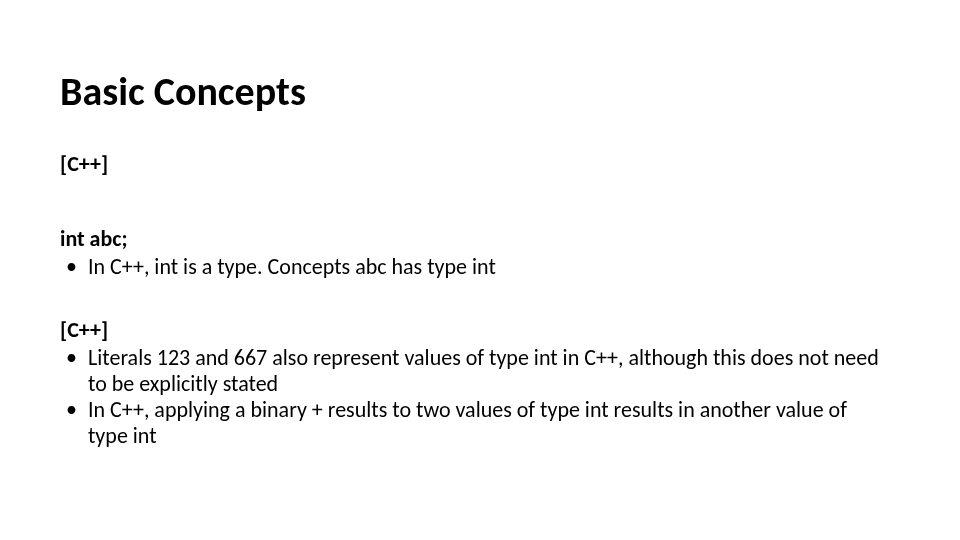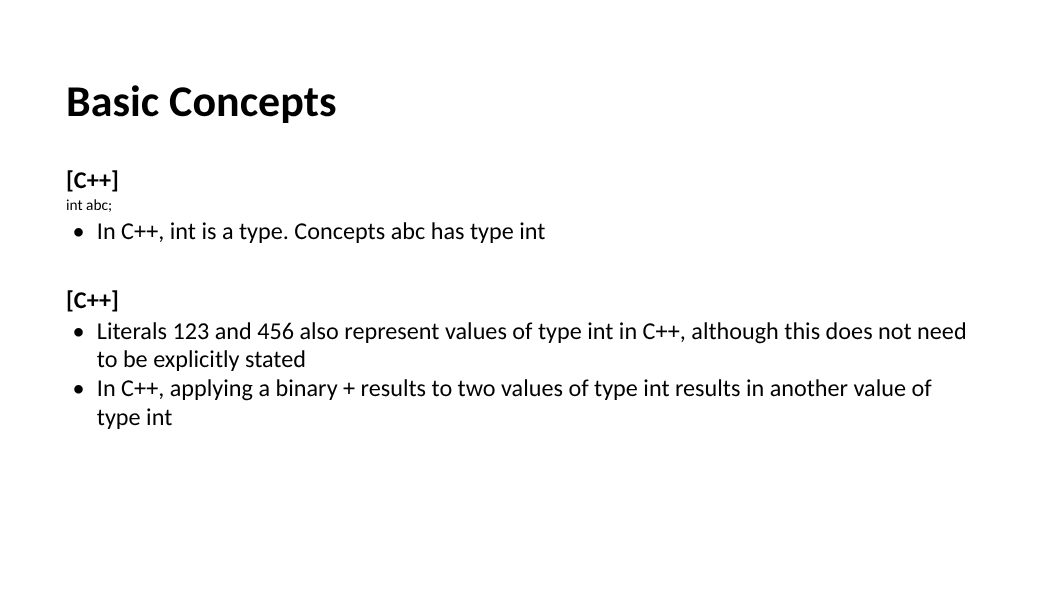--- a/index.html
+++ b/index.html
@@ -26,23 +26,24 @@
   }
   .section {
     margin-bottom: 36px;
   }
   .lang-tag {
     font-size: 22px;
     font-weight: 700;
     line-height: 1.25;
   }
   .code-line {
-    font-size: 14px;
-    font-weight: 400;
+    font-size: 22px;
+    font-weight: 700;
     line-height: 1.25;
+    margin-top: 47px;
   }
   ul.bullets {
     margin: 2px 0 0 0;
     padding-left: 24px;
     list-style: none;
   }
   ul.bullets li {
     font-size: 22px;
     line-height: 1.18;
     position: relative;
@@ -66,18 +67,18 @@
     <div class="lang-tag">[C++]</div>
     <div class="code-line">int abc;</div>
     <ul class="bullets">
       <li>In C++, int is a type. Concepts abc has type int</li>
     </ul>
   </div>
 
   <div class="section">
     <div class="lang-tag">[C++]</div>
     <ul class="bullets">
-      <li>Literals 123 and 456 also represent values of type int in C++, although this does not need to be explicitly stated</li>
+      <li>Literals 123 and 667 also represent values of type int in C++, although this does not need to be explicitly stated</li>
       <li>In C++, applying a binary + results to two values of type int results in another value of type int</li>
     </ul>
   </div>
 
 </div>
 
 </body></html>

